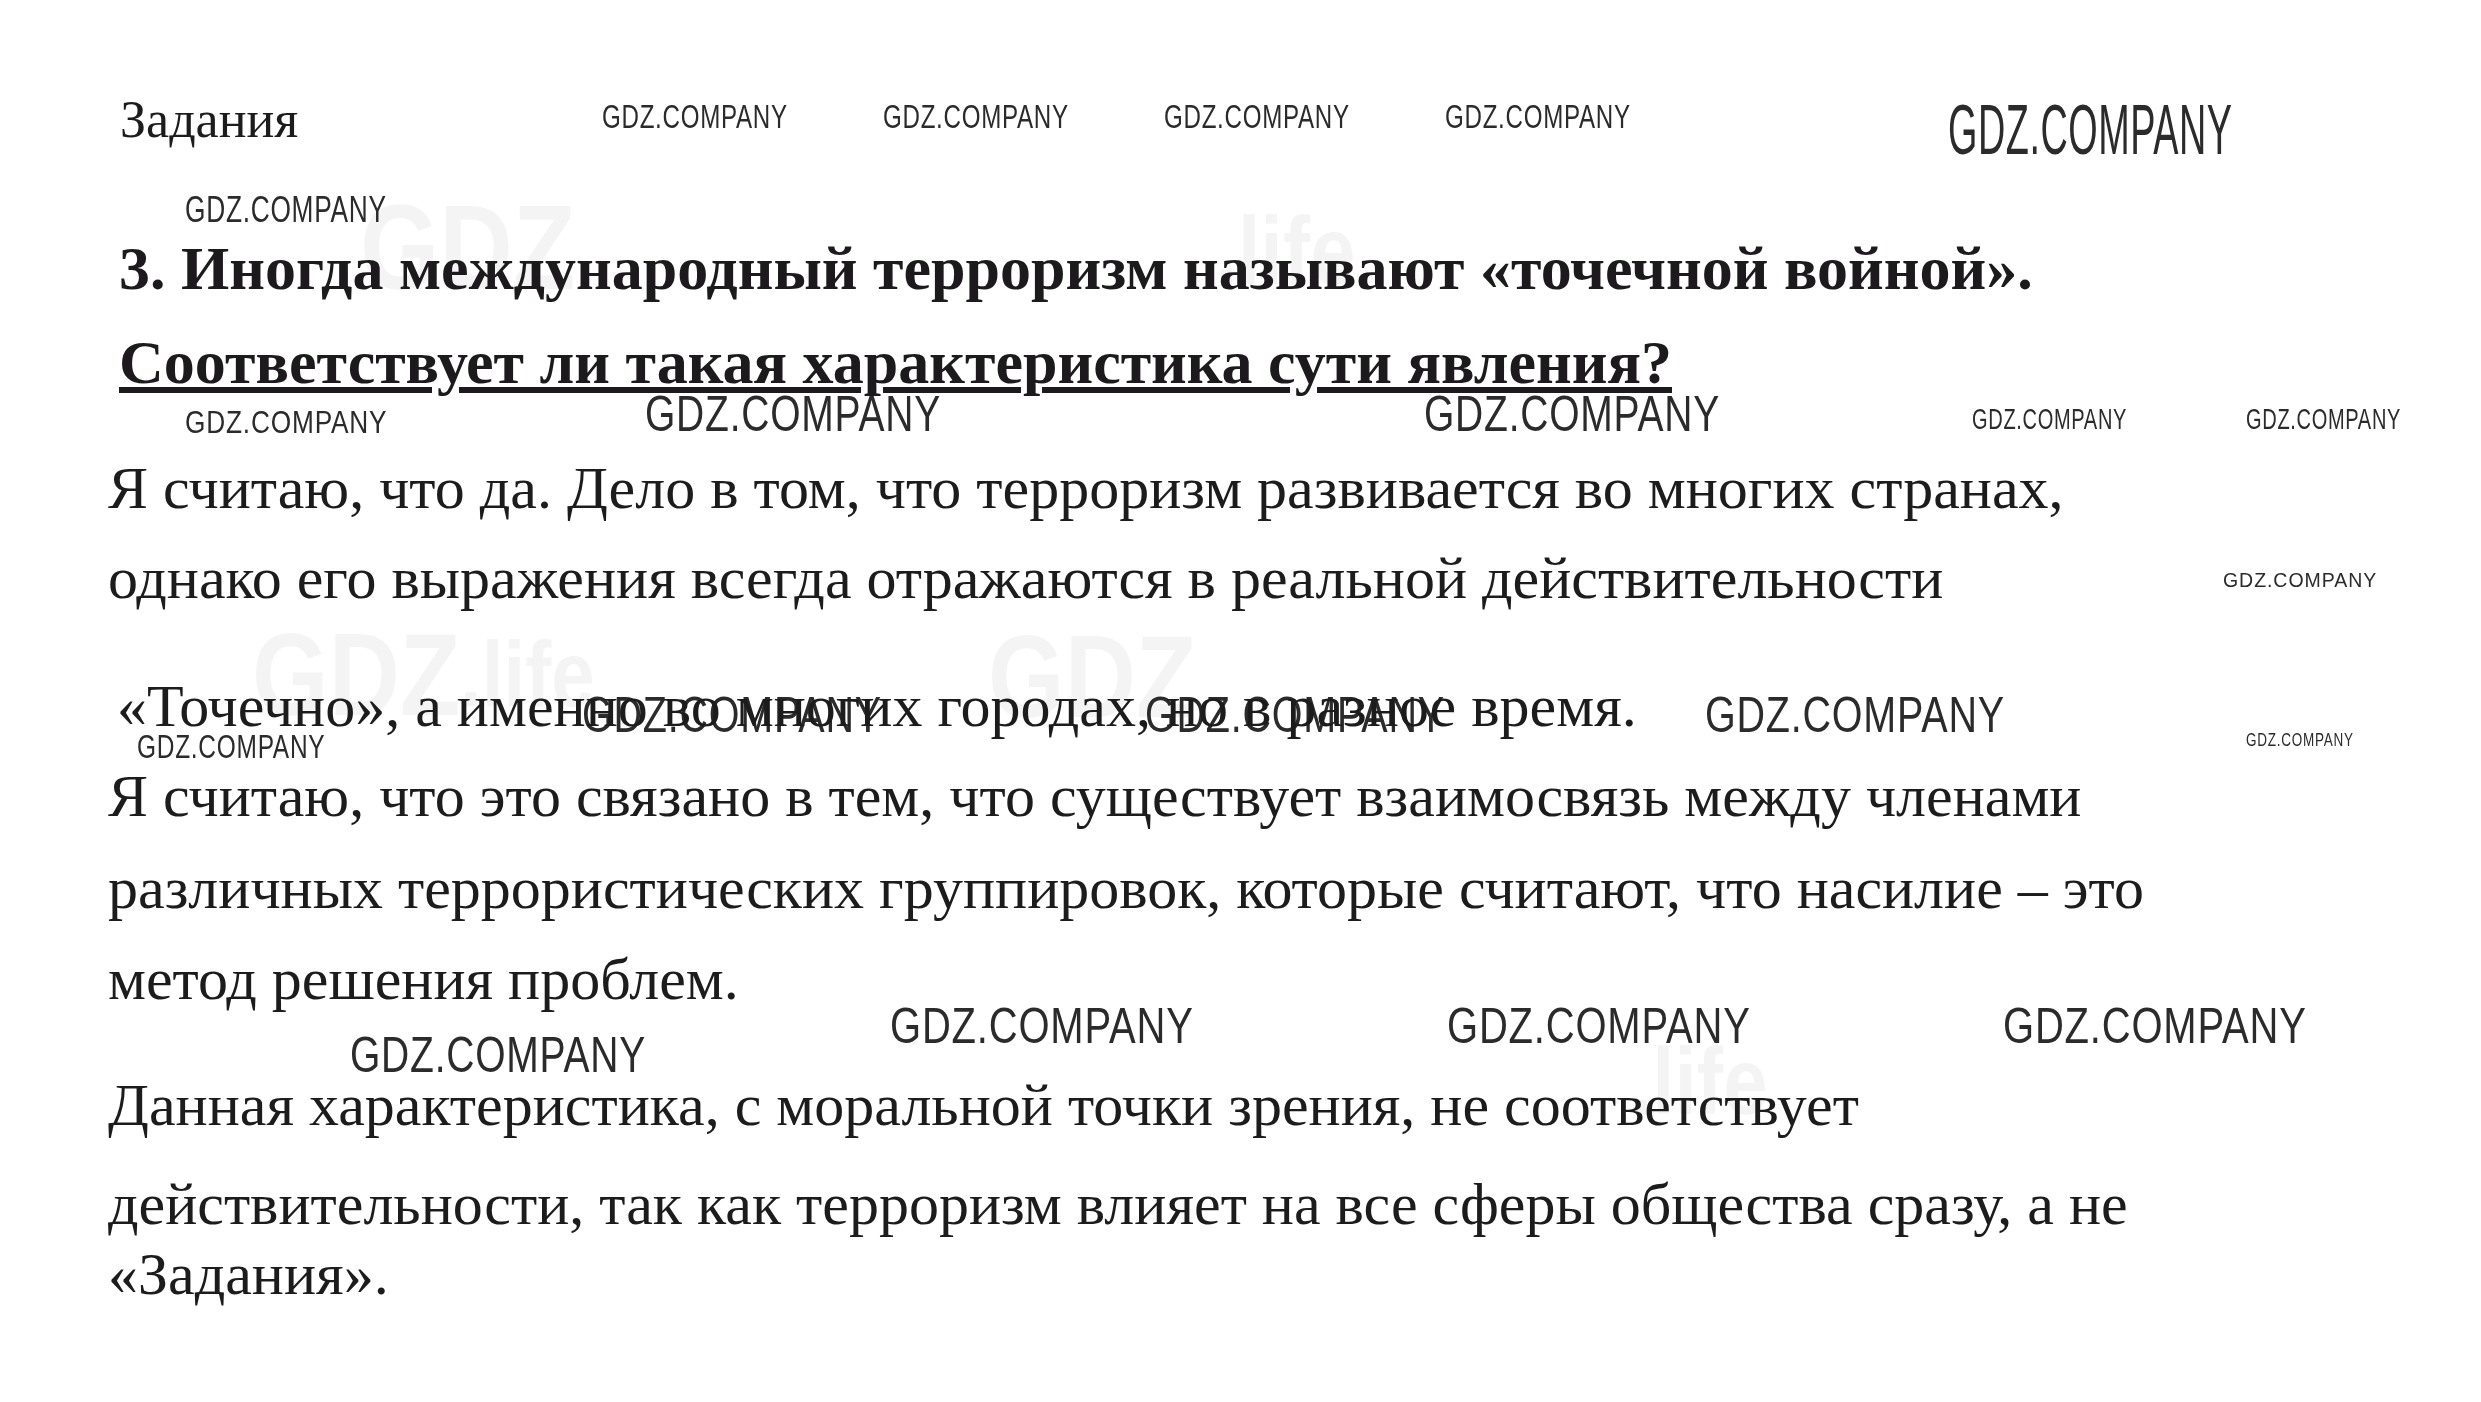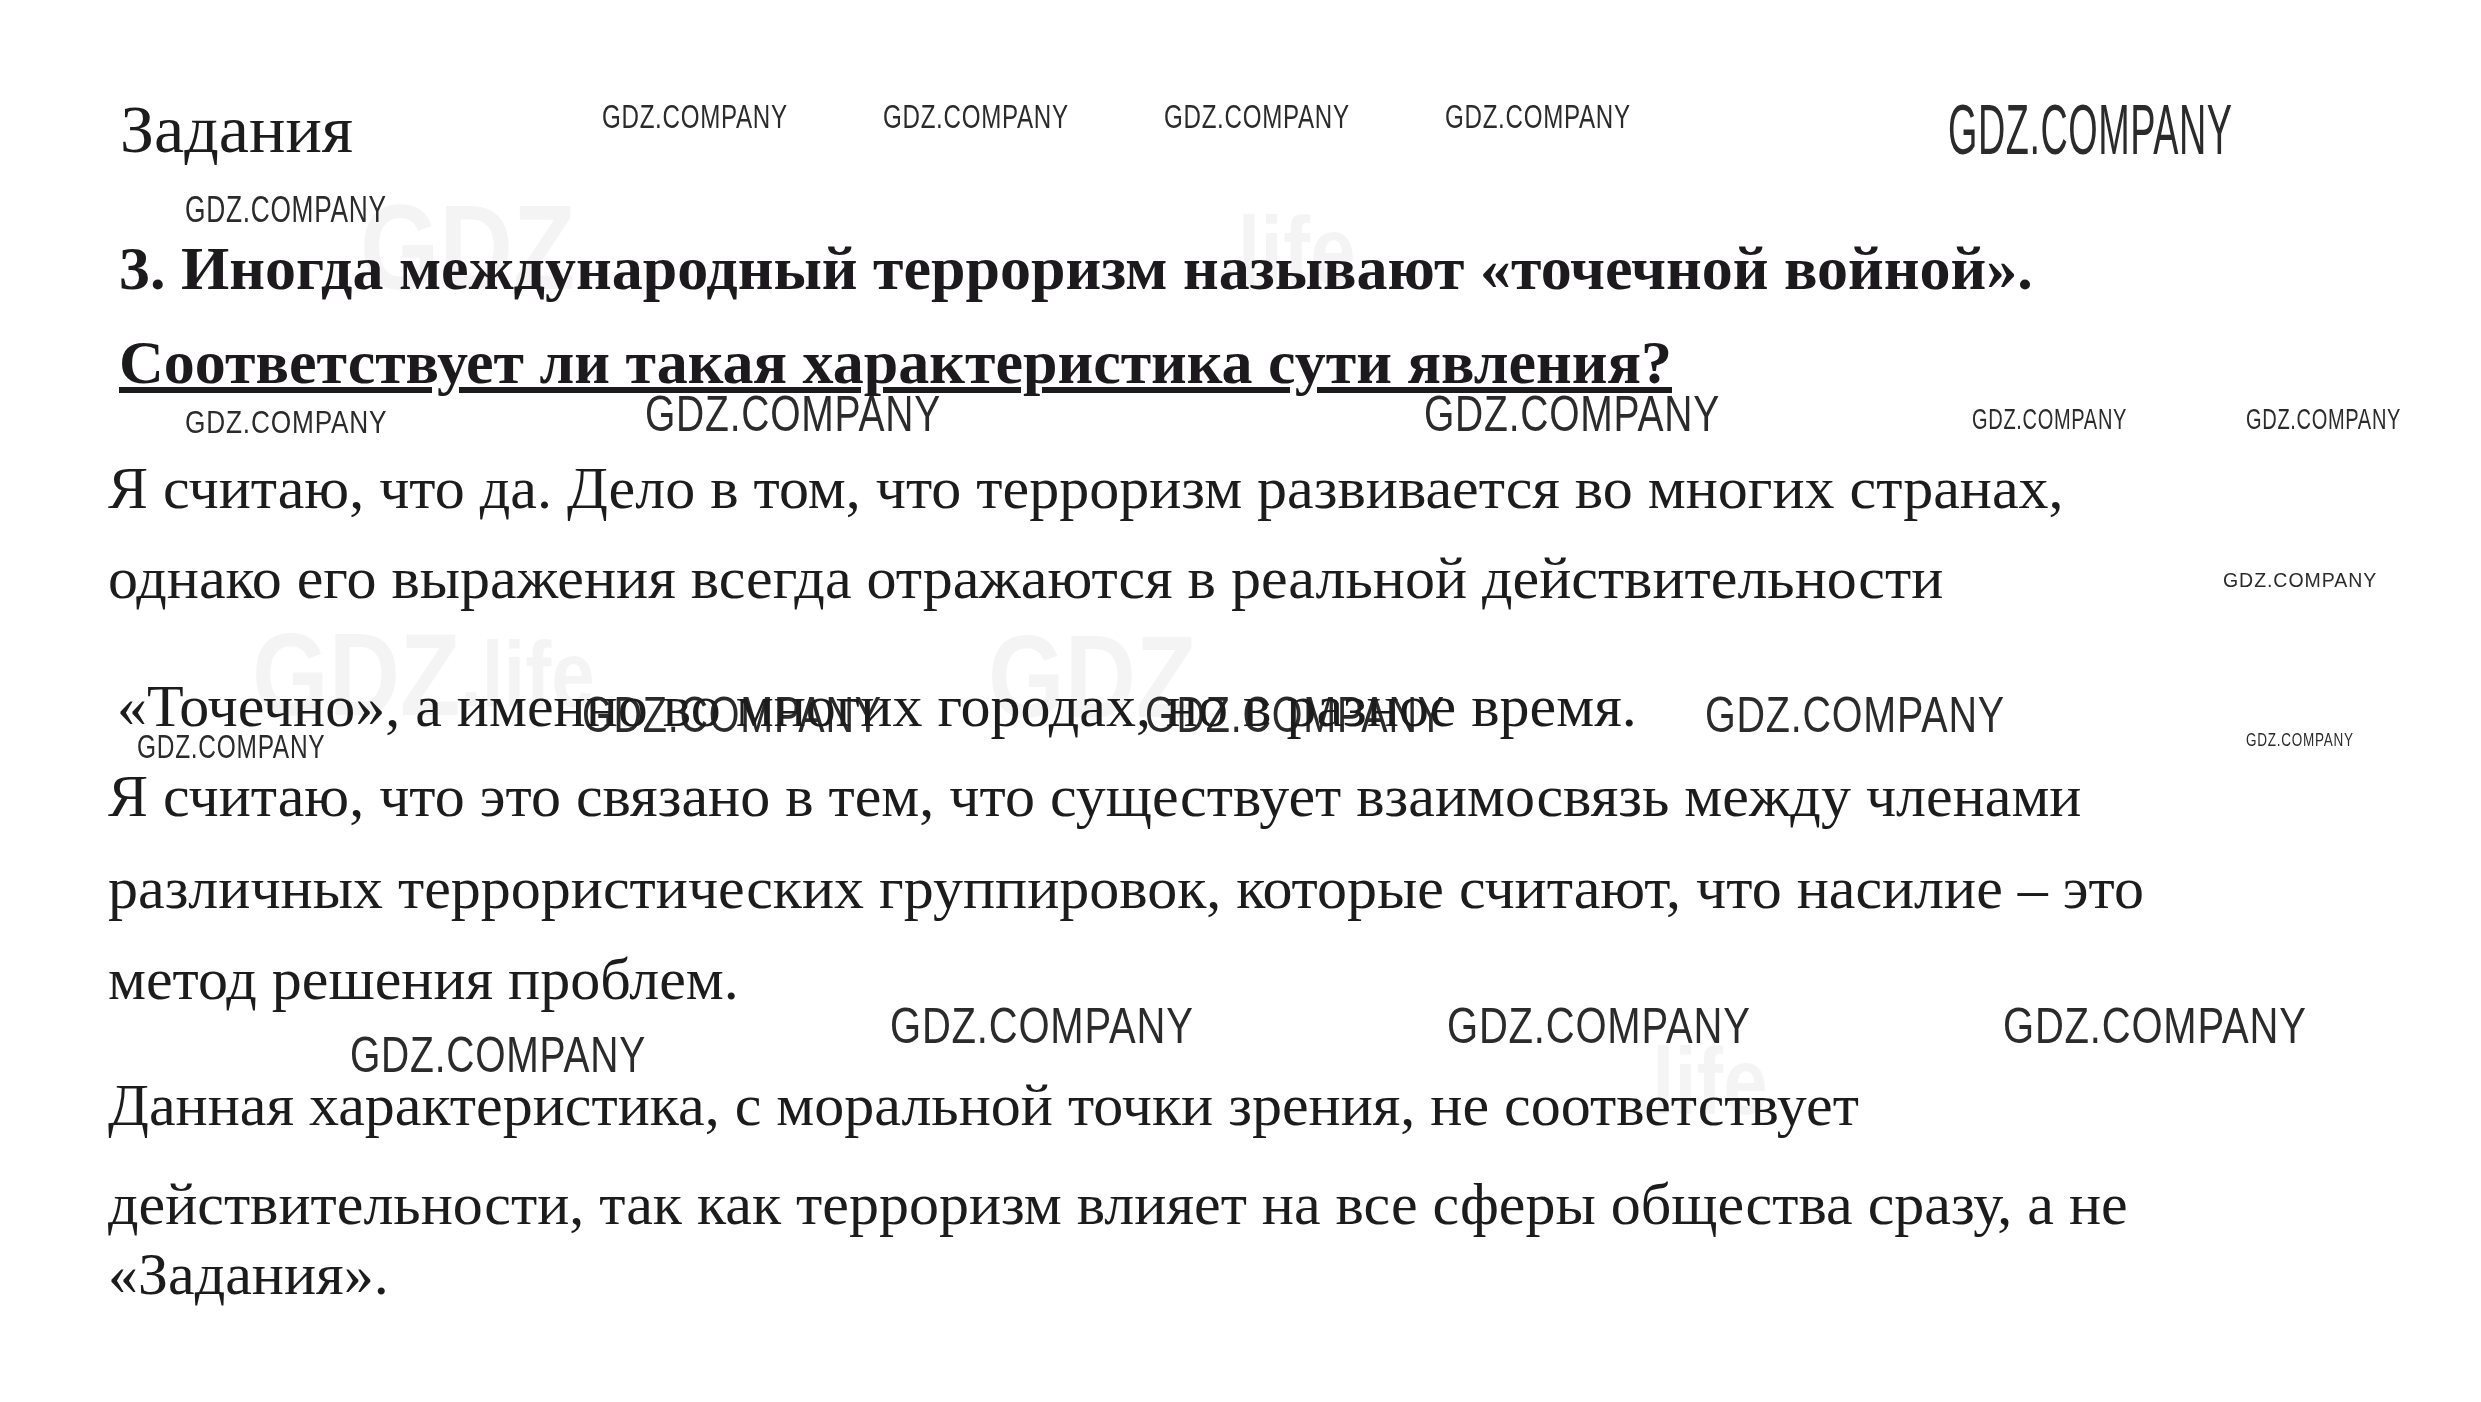--- a/index.html
+++ b/index.html
@@ -7,21 +7,21 @@
     position:relative;
     width:2481px;
     height:1402px;
     background:#ffffff;
     overflow:hidden;
     font-family:"Liberation Serif", serif;
   }
   .doc-title{
     position:absolute;
     left:120px; top:90px;
-    font-size:68px;
+    font-size:52px;
     color:#1c1c1c;
     white-space:nowrap;
   }
   .qline{
     position:absolute;
     left:119px;
     font-size:62px;
     font-weight:bold;
     color:#1d1a1d;
     white-space:nowrap;

